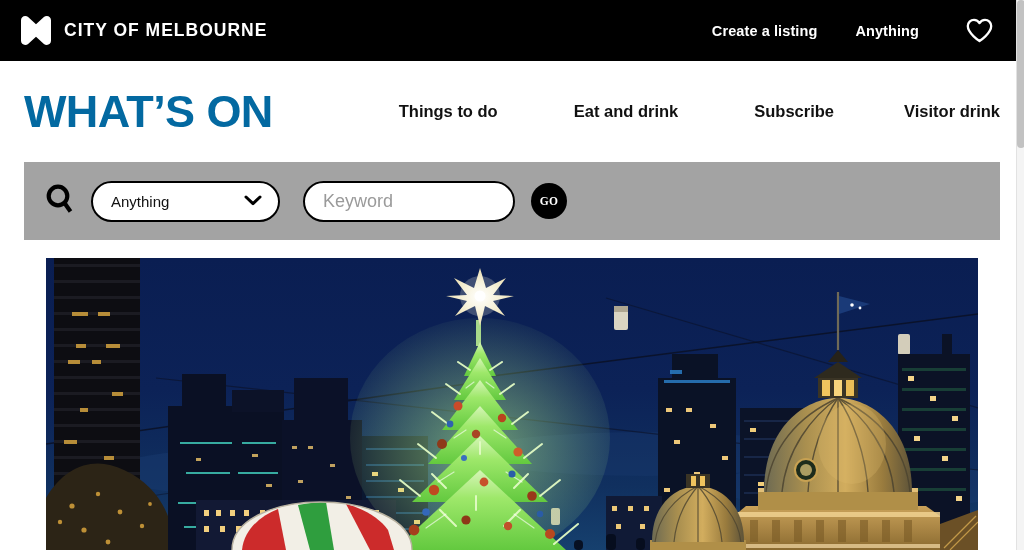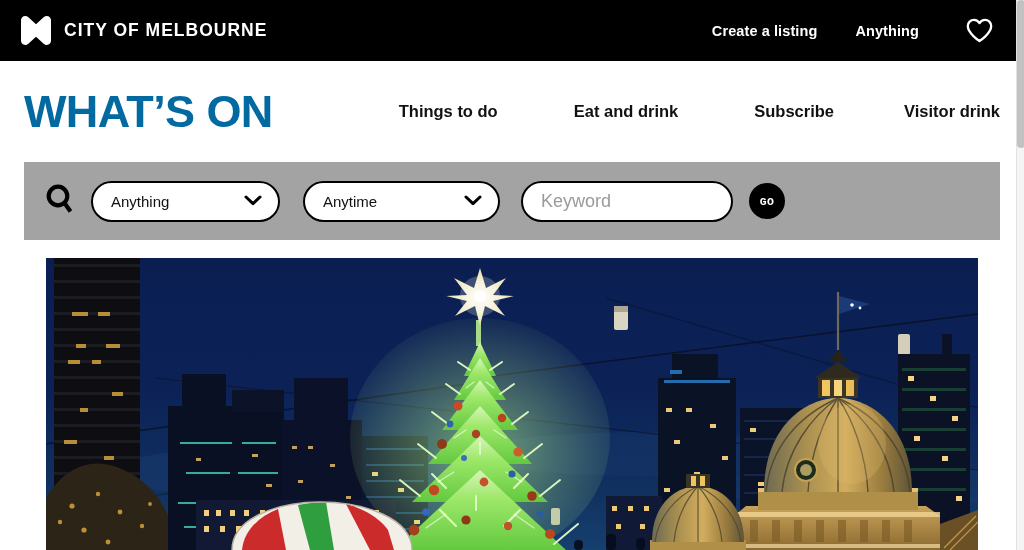--- a/index.html
+++ b/index.html
@@ -157,21 +157,21 @@
   }
   .keywordwrap input::placeholder { color: #9a9a9a; opacity: 1; }
 
   .go-btn {
     width: 36px; height: 36px;
     border-radius: 50%;
     background: #000000;
     color: #ffffff;
     border: none;
     display: flex; align-items: center; justify-content: center;
-    font-family: Liberation Mono, monospace;
+    font-family: Liberation Serif, serif;
     font-size: 11.5px;
     font-weight: bold;
     letter-spacing: 0.3px;
     cursor: pointer;
     flex: 0 0 auto;
   }
 
   
   .hero {
     position: absolute;
@@ -251,28 +251,20 @@
 
     <div class="pill pill-anything">
       <span class="pill-label">Anything</span>
       <span class="chev">
         <svg width="18" height="11" viewBox="0 0 18 11">
           <polyline points="2,2 9,8.6 16,2" fill="none" stroke="#000000" stroke-width="3" stroke-linecap="round" stroke-linejoin="round"></polyline>
         </svg>
       </span>
     </div>
 
-    <div class="pill pill-anytime">
-      <span class="pill-label">Anytime</span>
-      <span class="chev">
-        <svg width="18" height="11" viewBox="0 0 18 11">
-          <polyline points="2,2 9,8.6 16,2" fill="none" stroke="#000000" stroke-width="3" stroke-linecap="round" stroke-linejoin="round"></polyline>
-        </svg>
-      </span>
-    </div>
 
 
     <div class="keywordwrap">
       <input type="text" placeholder="Keyword" style="">
     </div>
 
     <button class="go-btn">GO</button>
   </div>
 
   <div class="hero">

